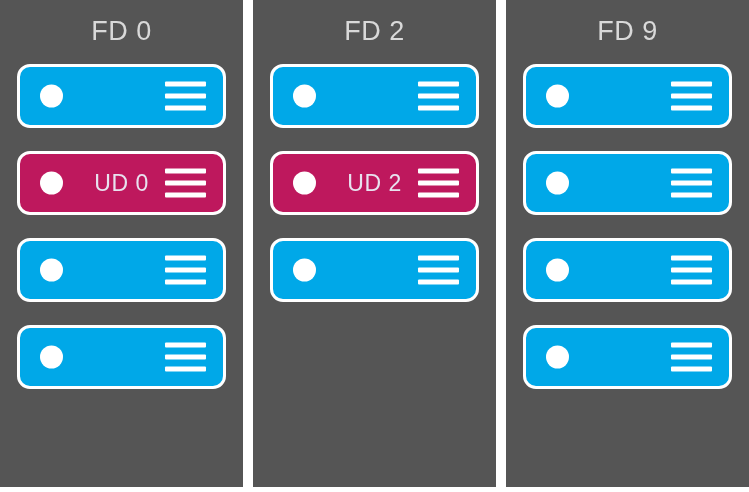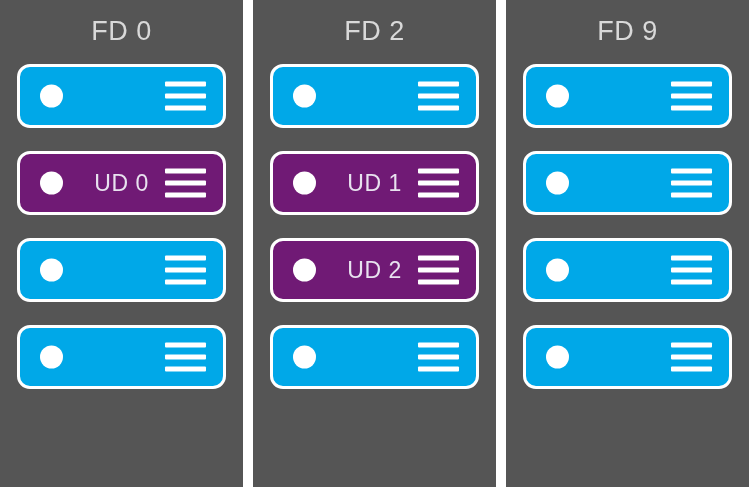--- a/index.html
+++ b/index.html
@@ -73,21 +73,21 @@
     height: 64px;
     border-radius: 13px;
     border: 3px solid #ffffff;
     box-sizing: border-box;
     display: flex;
     flex-direction: row;
     align-items: center;
   }
 
   .node.blue  { background: #00a8e8; }
-  .node.purple{ background: #701a75; }
+  .node.purple{ background: #be185d; }
 
   .node-dot {
     position: absolute;
     left: 20px;
     top: 50%;
     transform: translateY(-50%);
     width: 23px;
     height: 23px;
     border-radius: 50%;
     background: #ffffff;
@@ -187,29 +187,20 @@
         <div class="node blue">
           <span class="node-dot"></span>
           <span class="node-label"></span>
           <span class="node-menu">
             <span class="bar"></span>
             <span class="bar"></span>
             <span class="bar"></span>
           </span>
         </div>
 
-        <div class="node purple">
-          <span class="node-dot"></span>
-          <span class="node-label">UD 1</span>
-          <span class="node-menu">
-            <span class="bar"></span>
-            <span class="bar"></span>
-            <span class="bar"></span>
-          </span>
-        </div>
 
         <div class="node purple">
           <span class="node-dot"></span>
           <span class="node-label">UD 2</span>
           <span class="node-menu">
             <span class="bar"></span>
             <span class="bar"></span>
             <span class="bar"></span>
           </span>
         </div>

